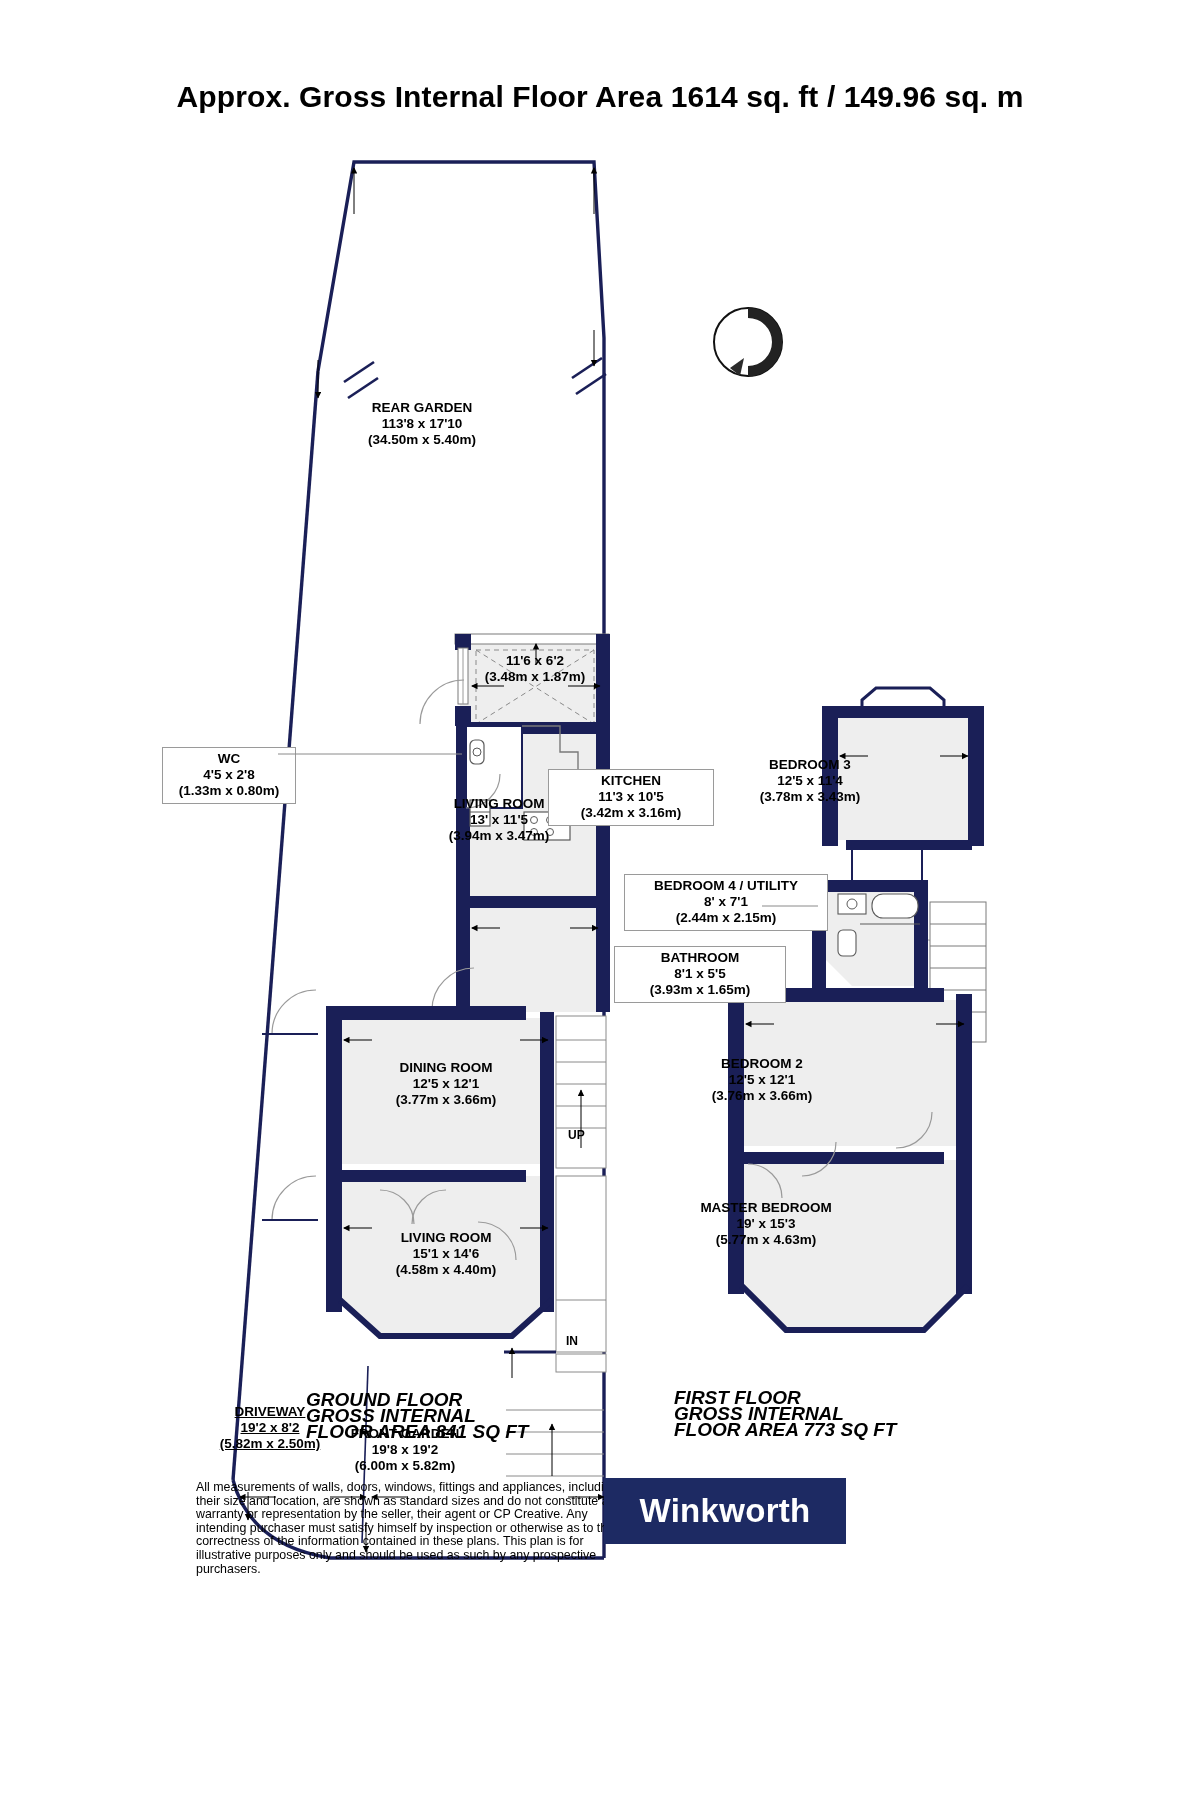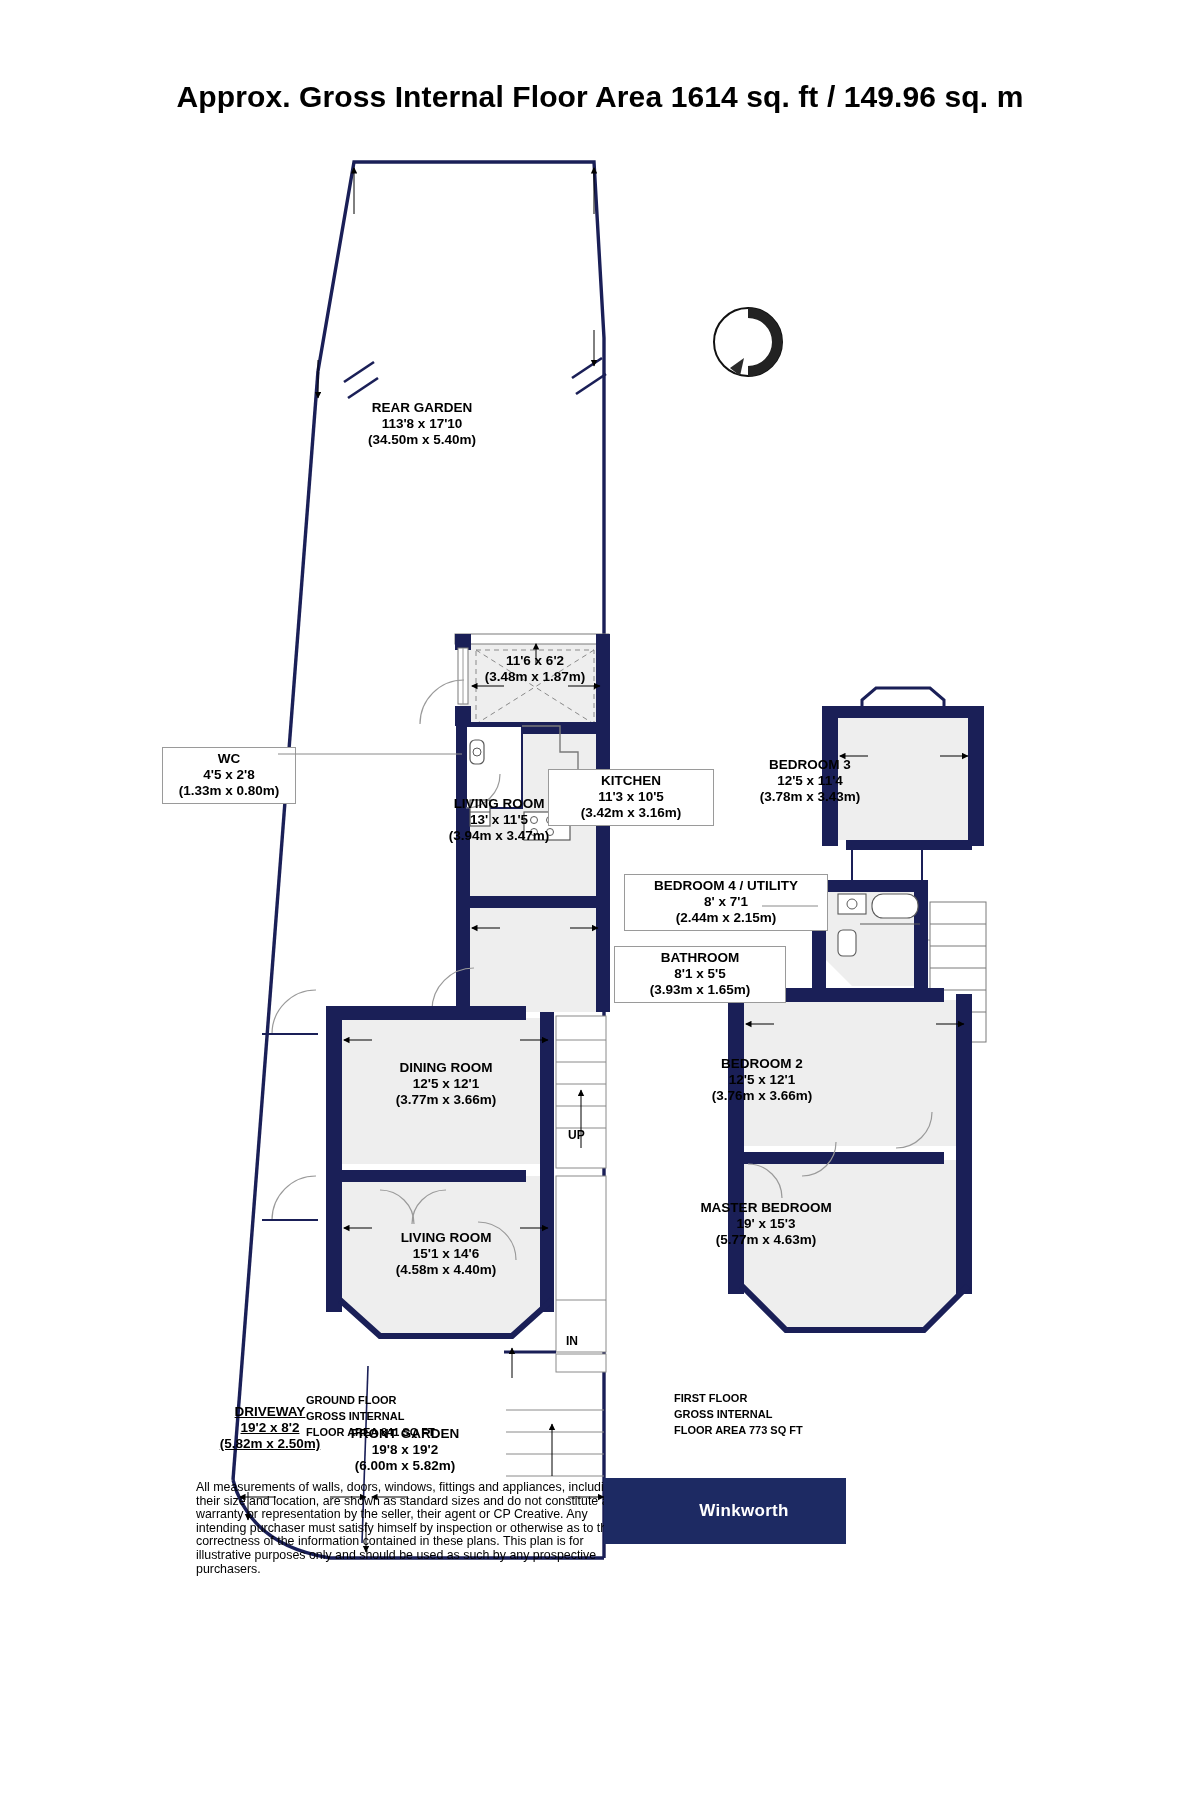--- a/index.html
+++ b/index.html
@@ -10,26 +10,26 @@
   #title-main{top:34px;font-size:29px;letter-spacing:.2px;}
   #title-sub{top:80px;font-size:30px;letter-spacing:.1px;}
 
   svg.plan{position:absolute;left:0;top:0;width:1200px;height:1800px;}
 
   .lbl{position:absolute;text-align:center;font-size:13.5px;line-height:16px;font-weight:bold;color:#000;white-space:nowrap;}
   .lbl .nm{font-weight:bold;}
   .lbl .d1{font-weight:bold;}
   .lbl .d2{font-weight:bold;}
   .boxed{border:1px solid #9a9a9a;background:#fff;padding:3px 7px 4px 7px;}
-  .areatxt{position:absolute;font-size:11px;line-height:16px;font-weight:bold;text-align:left;white-space:nowrap;}
+  .areatxt{position:absolute;font-size:19px;line-height:16px;font-weight:bold;text-align:left;white-space:nowrap;font-style:italic;}
   .tiny{position:absolute;font-size:12px;font-weight:bold;}
 
   #disclaimer{position:absolute;left:196px;top:1481px;width:430px;font-size:12.4px;line-height:13.6px;color:#000;}
   #logo{position:absolute;left:604px;top:1478px;width:242px;height:66px;background:#1d2a63;}
-  #logo-text{position:absolute;left:0;top:0;width:242px;height:66px;display:flex;align-items:center;justify-content:center;color:#fff;font-size:17px;font-weight:bold;letter-spacing:.3px;padding-left:19px;}
+  #logo-text{position:absolute;left:0;top:0;width:242px;height:66px;display:flex;align-items:center;justify-content:center;color:#fff;font-size:33px;font-weight:bold;letter-spacing:.3px;}
 </style>
 </head>
 <body>
 
 <div id="stage">
 
   <div class="ttl" id="title-sub">Approx. Gross Internal Floor Area 1614 sq. ft / 149.96 sq. m</div>
 
   <svg class="plan" viewBox="0 0 1200 1800">
     <defs>

